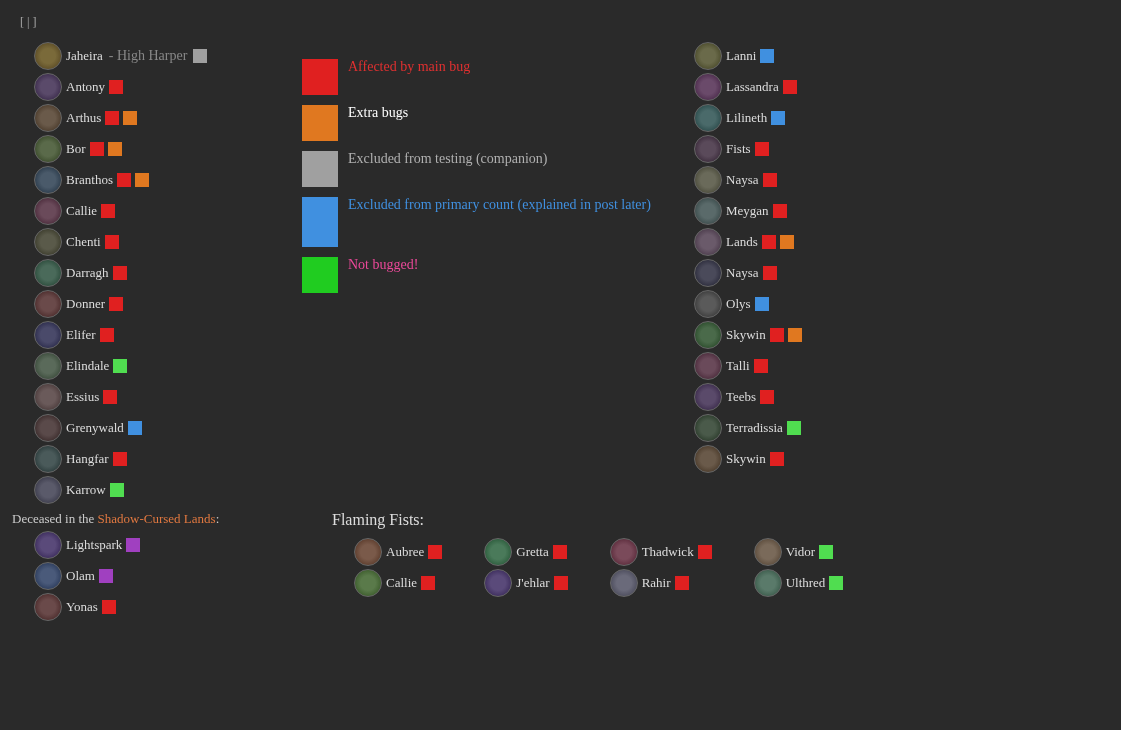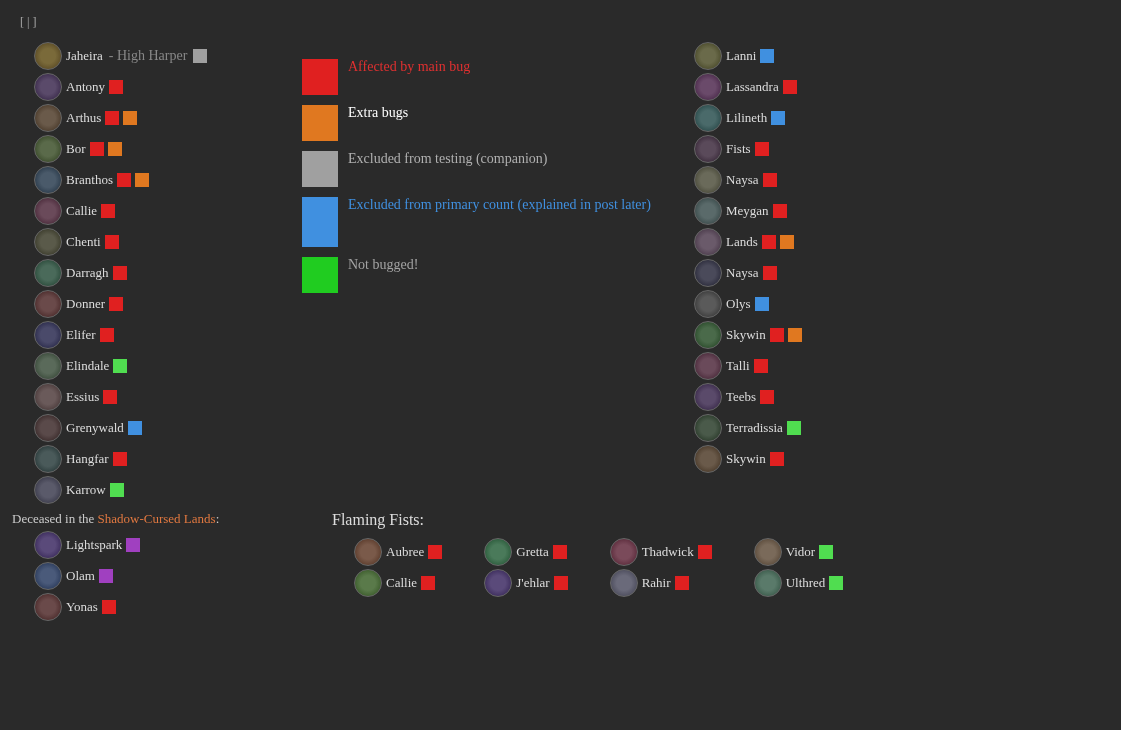--- a/index.html
+++ b/index.html
@@ -141,21 +141,21 @@
     }
     .legend-text {
       font-size: 14px;
       line-height: 1.4;
     }
     .legend-text.red { color: #e03030; }
     .legend-text.orange { color: #ffffff; }
     .legend-text.purple { color: #cc44dd; }
     .legend-text.gray { color: #b0b0b0; }
     .legend-text.blue { color: #4090e0; }
-    .legend-text.green { color: #a3a3a3; }
+    .legend-text.green { color: #ec4899; }
     .flaming-grid {
       display: flex;
       gap: 20px;
       flex-wrap: wrap;
     }
     .flaming-col {
       flex: 0 0 auto;
     }
     .section-label {
       font-size: 13px;

